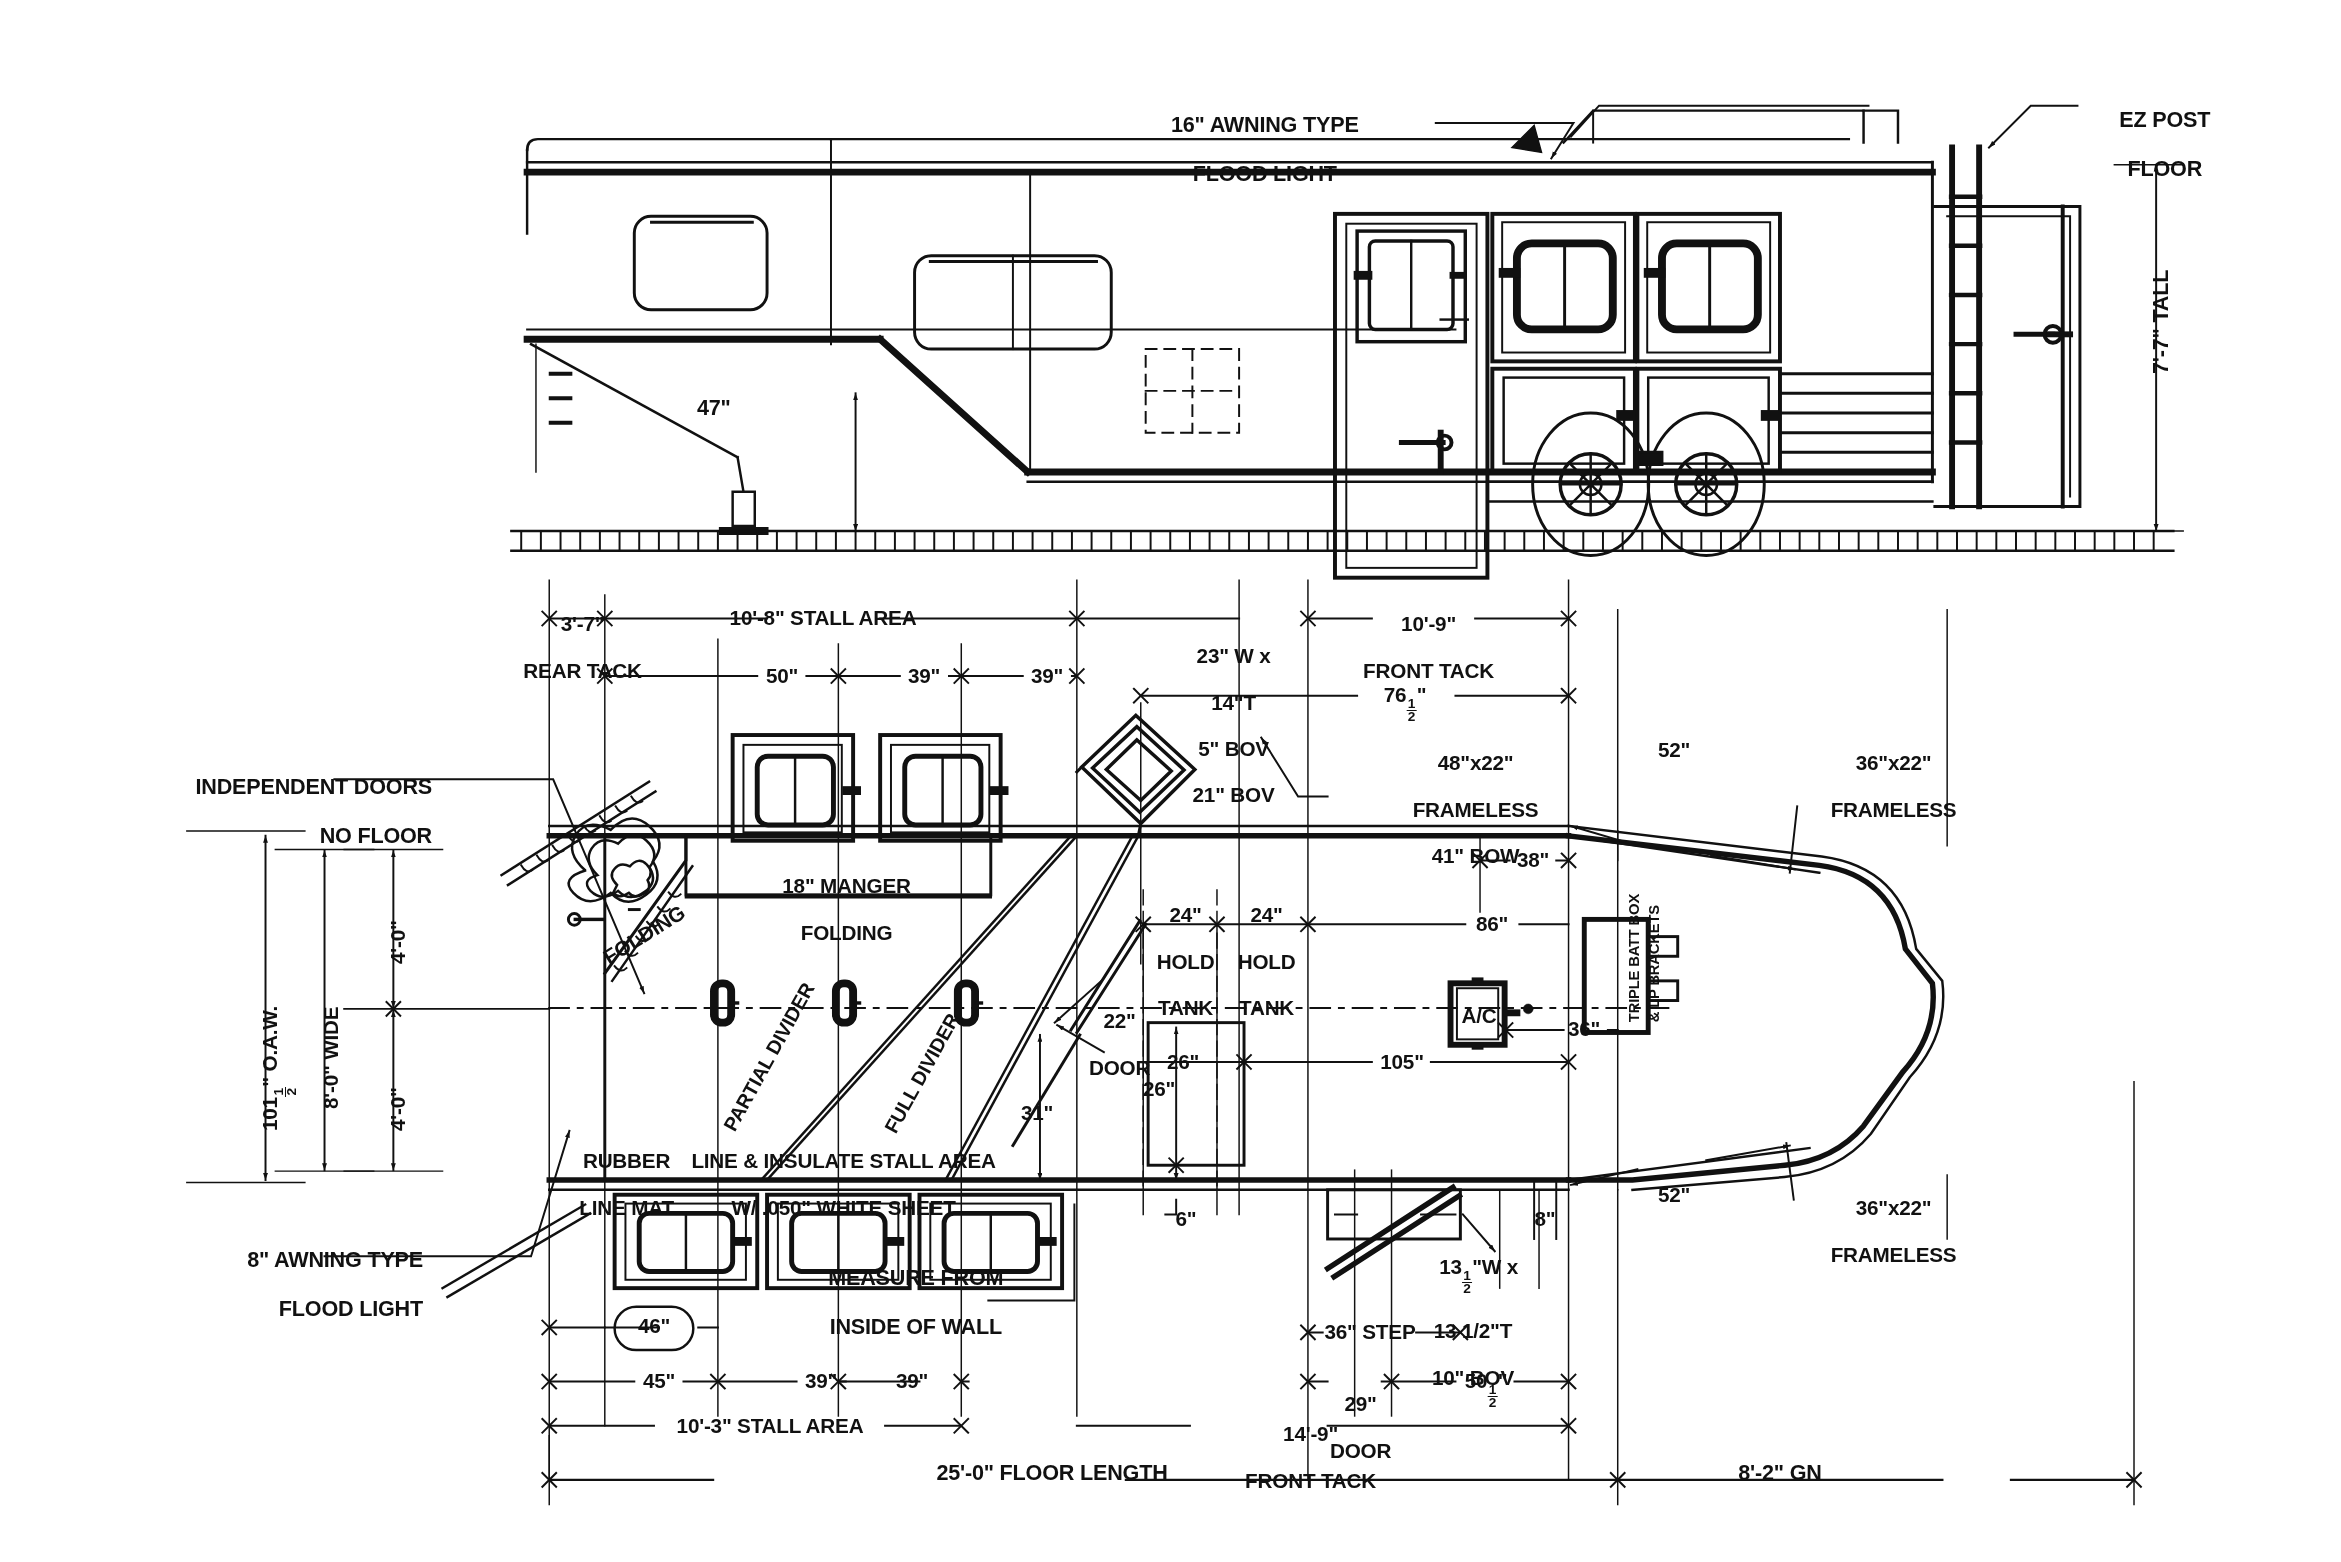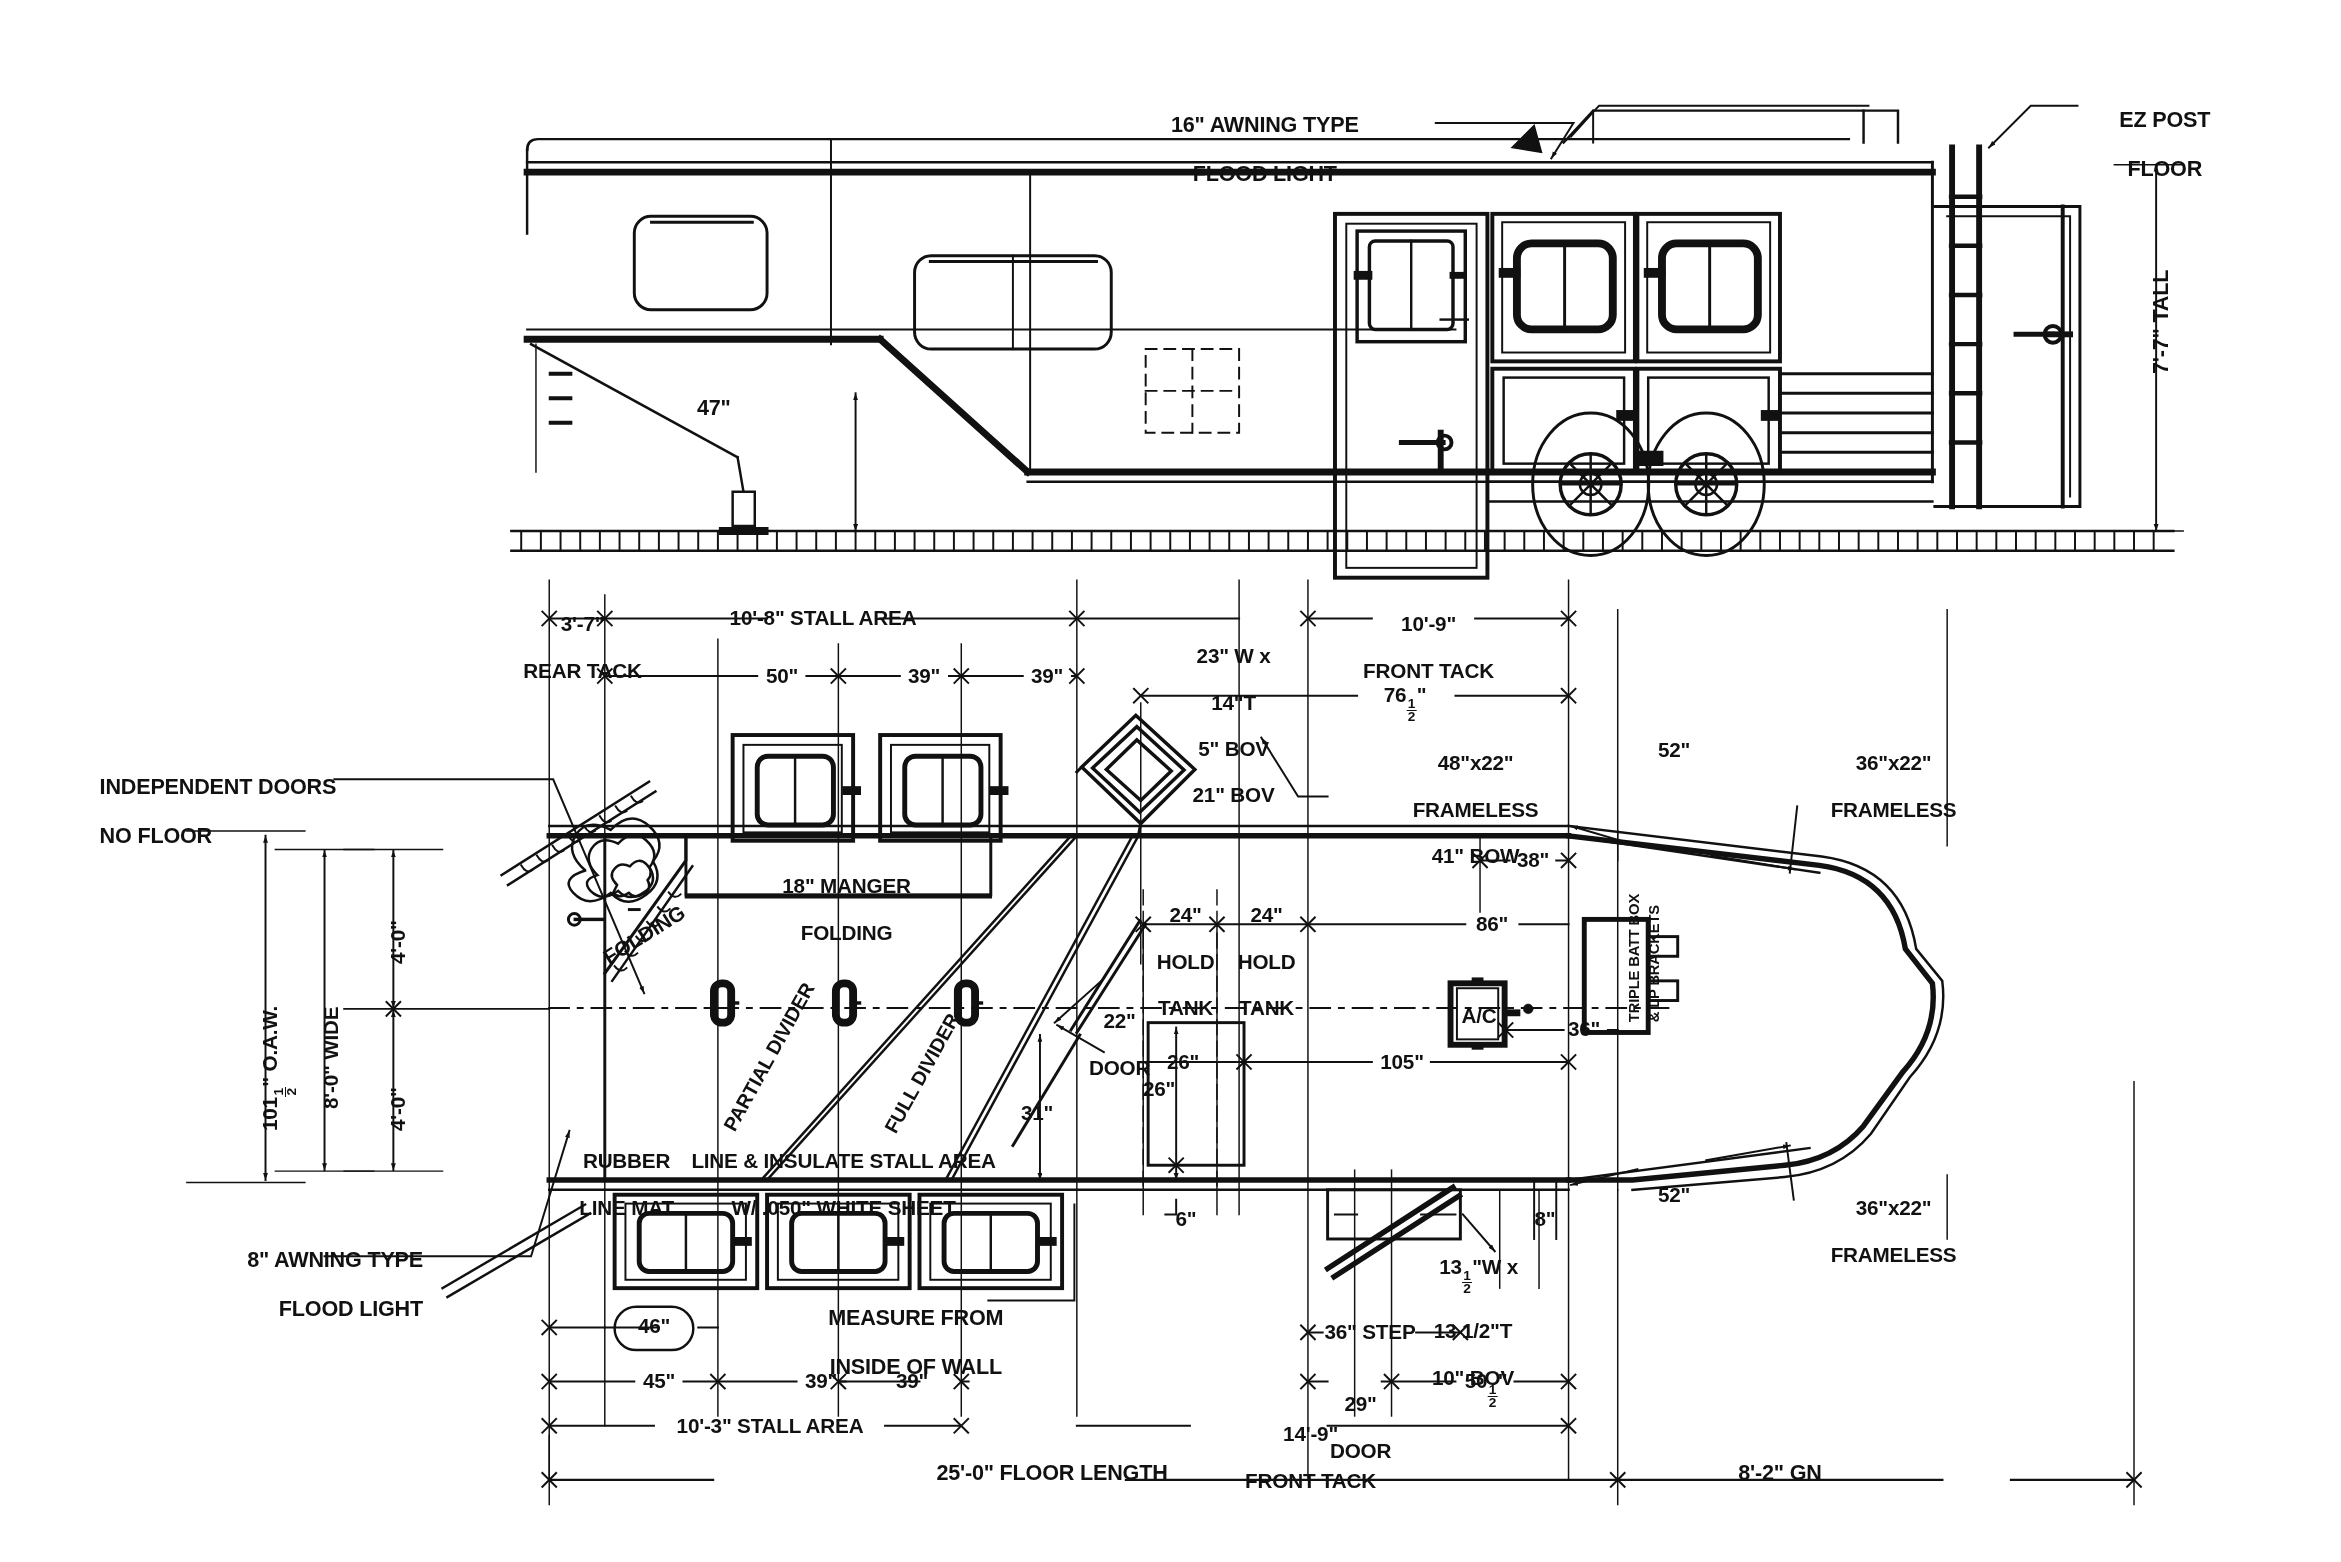--- a/index.html
+++ b/index.html
@@ -529,21 +529,21 @@
   <span>41" BOW</span>
 </div>
 
 <div class="lbl t42 ctr" style="left:1674px;top:738px;">52"</div>
 <div class="lbl t42 ctr" style="left:1888px;top:728px;">
   <span>36"x22"</span><br>
   <span>FRAMELESS</span>
 </div>
 <div class="lbl t42 ctr" style="left:1533px;top:848px;">38"</div>
 
-<div class="lbl t44" style="left:88px;top:751px;text-align:left;width:344px;">
+<div class="lbl t44" style="left:88px;top:751px;text-align:right;width:344px;">
   <span>INDEPENDENT DOORS</span><br>
   <span>NO FLOOR</span>
 </div>
 <div class="lbl t44" style="left:79px;top:1224px;text-align:right;width:344px;">
   <span>8" AWNING TYPE</span><br>
   <span>FLOOD LIGHT</span>
 </div>
 
 <div class="lbl t42 rot90" style="left:258px;top:1131px;">101<span class="frac"><span class="nu">1</span><span class="de">2</span></span>" O.A.W.</div>
 <div class="lbl t42 rot90" style="left:319px;top:1109px;">8'-0" WIDE</div>
@@ -604,21 +604,21 @@
 <div class="lbl t42 ctr" style="left:1888px;top:1173px;">
   <span>36"x22"</span><br>
   <span>FRAMELESS</span>
 </div>
 
 <div class="lbl t42 ctr" style="left:654px;top:1314px;">46"</div>
 <div class="lbl t42 ctr" style="left:659px;top:1369px;">45"</div>
 <div class="lbl t42 ctr" style="left:821px;top:1369px;">39"</div>
 <div class="lbl t42 ctr" style="left:912px;top:1369px;">39"</div>
 
-<div class="lbl t44 ctr bold-note" style="left:910px;top:1282px;">
+<div class="lbl t44 ctr bold-note" style="left:910px;top:1242px;">
   <span>MEASURE FROM</span><br>
   <span>INSIDE OF WALL</span>
 </div>
 
 <div class="lbl t42 ctr" style="left:770px;top:1414px;">10'-3" STALL AREA</div>
 <div class="lbl t42 ctr" style="left:1305px;top:1399px;">
   <span>14'-9"</span><br>
   <span>FRONT TACK</span>
 </div>
 

